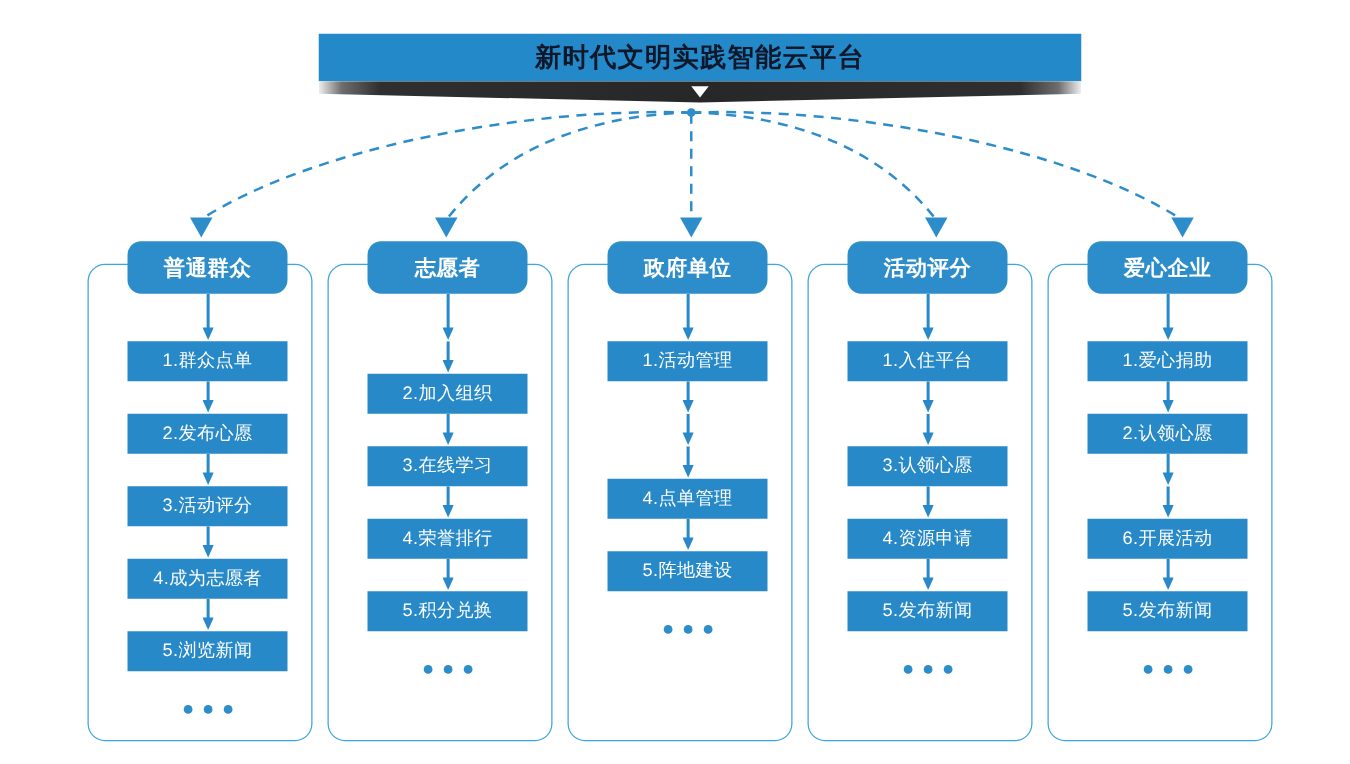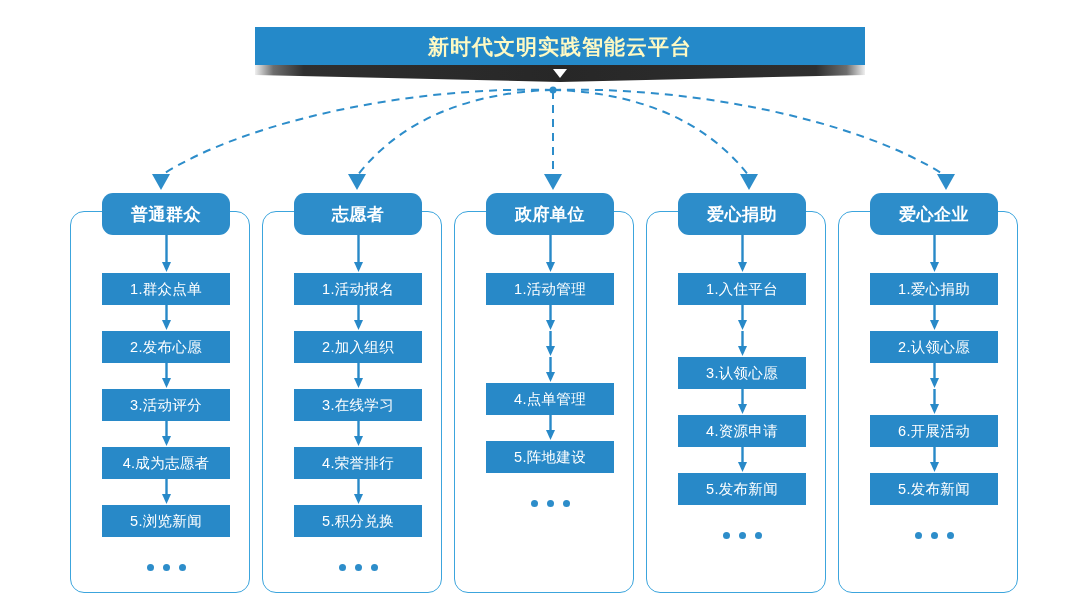--- a/index.html
+++ b/index.html
@@ -18,21 +18,21 @@
     position: absolute;
     left: 255px; top: 27px;
     width: 610px; height: 38px;
   }
   .title-bar {
     width: 100%; height: 100%;
     background: #2489c9;
     display: flex; align-items: center; justify-content: center;
   }
   .title-text {
-    color: #fef9c3;
+    color: #0f172a;
     font-size: 21px;
     font-weight: bold;
     letter-spacing: 1px;
     line-height: 1;
     white-space: nowrap;
   }
   .ribbon-tail {
     position: absolute;
     left: 255px; top: 65px;
     width: 610px; height: 19px;
@@ -247,23 +247,20 @@
       <div class="col-header">
         <span class="col-header-text">志愿者</span>
       </div>
       <div class="items">
         <div class="lead-arrow">
           <svg class="arrow-svg" width="9" height="38" viewBox="0 0 9 38">
               <line x1="4.5" y1="0" x2="4.5" y2="29" stroke="#2889c8" stroke-width="2.4"></line>
               <polygon points="0,27 9,27 4.5,37" fill="#2889c8"></polygon>
             </svg>
         </div>
-        <div class="item-box">
-            <span class="item-text">1.活动报名</span>
-          </div>
         <div class="arrow-gap">
           <svg class="arrow-svg" width="9" height="26" viewBox="0 0 9 26">
               <line x1="4.5" y1="0" x2="4.5" y2="17" stroke="#2889c8" stroke-width="2.4"></line>
               <polygon points="0,15 9,15 4.5,25" fill="#2889c8"></polygon>
             </svg>
         </div>
         <div class="item-box">
             <span class="item-text">2.加入组织</span>
           </div>
         <div class="arrow-gap">
@@ -350,21 +347,21 @@
           <span class="dot"></span>
           <span class="dot"></span>
           <span class="dot"></span>
         </div>
       </div>
     </div>
 
     <div class="column">
       <div class="panel"></div>
       <div class="col-header">
-        <span class="col-header-text">爱心捐助</span>
+        <span class="col-header-text">活动评分</span>
       </div>
       <div class="items">
         <div class="lead-arrow">
           <svg class="arrow-svg" width="9" height="38" viewBox="0 0 9 38">
               <line x1="4.5" y1="0" x2="4.5" y2="29" stroke="#2889c8" stroke-width="2.4"></line>
               <polygon points="0,27 9,27 4.5,37" fill="#2889c8"></polygon>
             </svg>
         </div>
         <div class="item-box">
             <span class="item-text">1.入住平台</span>

